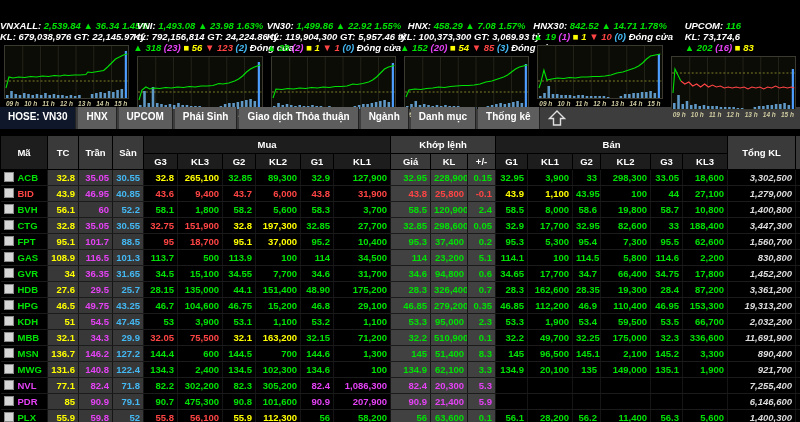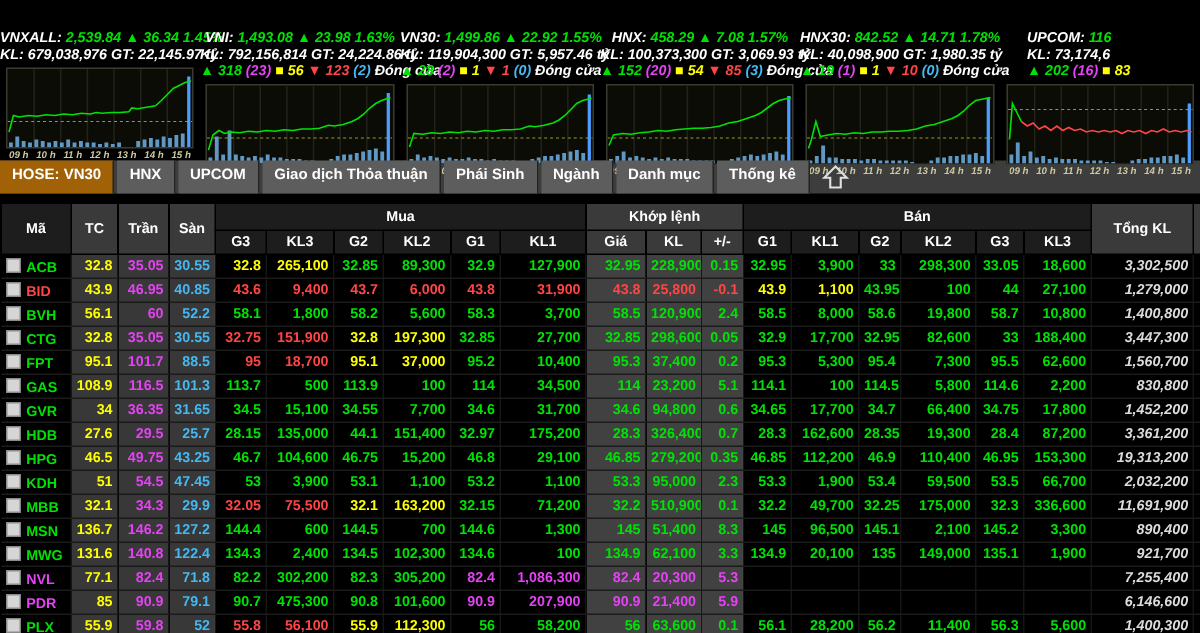--- a/index.html
+++ b/index.html
@@ -17,21 +17,21 @@
   .t-c{color:#e542f5}.t-f{color:#44b8f3}
   .chartbox{margin:3px 4px 0 4px;height:52px;border:1px solid #3a3a30;background:#0c0c06;}
   .chartbox svg{display:block;width:100%;height:100%;}
   .tlabels{display:flex;justify-content:space-between;margin:1px 6px 0 6px;
     font-size:6.5px;font-weight:bold;color:#cdc9a0;white-space:nowrap;}
   
   .tabs{height:22px;background:#3d3d3d;display:flex;align-items:stretch;margin-top:1px;}
   .tab{background:#5d5d5d;color:#fff;font-size:10px;font-weight:bold;
     padding:4px 8px 0 8px;margin-right:2px;border-right:1px solid #222;
     white-space:nowrap;cursor:pointer;}
-  .tab.active{background:#a16207;}
+  .tab.active{background:#0f172a;}
   .uparrow{display:flex;align-items:center;padding:0 6px;cursor:pointer;}
   
   table.board{border-collapse:collapse;table-layout:fixed;width:800px;margin-top:6px;
     font-size:9.5px;font-weight:bold;}
   .board th{color:#fff;background:#1d1d1d;border:1px solid #000;padding:0;
     font-size:9.5px;overflow:hidden;white-space:nowrap;}
   .board tr.gh th{height:17px;}
   .board tr.sh th{height:15px;}
   .board th.shade{background:#3a3a3a;}
   .board td{height:15px;padding:0 3px;text-align:right;white-space:nowrap;overflow:hidden;
@@ -257,21 +257,20 @@
         <span>10 h</span>
         <span>11 h</span>
         <span>12 h</span>
         <span>13 h</span>
         <span>14 h</span>
         <span>15 h</span>
       </div>
     </div>
     <div class="panel">
       <div class="ln"><span class="t-w">HNX30: </span><span class="t-u">842.52</span><span class="t-u"> ▲ 14.71 1.78%</span></div>
-      <div class="ln">KL: 40,098,900 GT: 1,980.35 tỷ</div>
       <div class="ln"><span class="t-u">▲ </span><span class="t-u">19</span><span class="t-c"> (1)</span><span class="t-r"> ■ </span><span class="t-r">1</span><span class="t-d"> ▼ </span><span class="t-d">10</span><span class="t-f"> (0)</span><span class="t-w"> Đóng cửa</span></div>
       <div class="chartbox">
         <svg viewBox="0 0 125 52" preserveAspectRatio="none">
           <line x1="18" x2="18" y1="0" y2="52" stroke="#23231a" stroke-width="1"></line>
           <line x1="36" x2="36" y1="0" y2="52" stroke="#23231a" stroke-width="1"></line>
           <line x1="54" x2="54" y1="0" y2="52" stroke="#23231a" stroke-width="1"></line>
           <line x1="72" x2="72" y1="0" y2="52" stroke="#23231a" stroke-width="1"></line>
           <line x1="90" x2="90" y1="0" y2="52" stroke="#23231a" stroke-width="1"></line>
           <line x1="108" x2="108" y1="0" y2="52" stroke="#23231a" stroke-width="1"></line>
           <line x1="0" x2="125" y1="35" y2="35" stroke="#9a9a33" stroke-width="0.8" stroke-dasharray="2,2"></line>
@@ -368,22 +367,22 @@
         <span>14 h</span>
         <span>15 h</span>
       </div>
     </div>
   </div>
 
 <div class="tabs" id="tabs">
     <div class="tab active">HOSE: VN30</div>
     <div class="tab">HNX</div>
     <div class="tab">UPCOM</div>
+    <div class="tab">Phái Sinh</div>
     <div class="tab">Giao dịch Thỏa thuận</div>
-    <div class="tab">Phái Sinh</div>
     <div class="tab">Ngành</div>
     <div class="tab">Danh mục</div>
     <div class="tab">Thống kê</div>
     <div class="uparrow">
       <svg width="18" height="16" viewBox="0 0 18 16">
         <path d="M9 1 L16.5 8.5 H12.5 V15 H5.5 V8.5 H1.5 Z" fill="none" stroke="#e0e0e0" stroke-width="1.4"></path>
       </svg>
     </div>
   </div>
 
@@ -605,21 +604,21 @@
       </tr>
       <tr>
         <td class="ma"><span class="cbx"></span><span class="c-u">HDB</span></td>
         <td class="band c-r">27.6</td>
         <td class="band c-c">29.5</td>
         <td class="band c-f">25.7</td>
         <td class="c-u">28.15</td>
         <td class="c-u">135,000</td>
         <td class="c-u">44.1</td>
         <td class="c-u">151,400</td>
-        <td class="c-u">32.97</td>
+        <td class="c-u">48.90</td>
         <td class="c-u">175,200</td>
         <td class="c-u khop">28.3</td>
         <td class="c-u khop">326,400</td>
         <td class="c-u khop">0.7</td>
         <td class="c-u">28.3</td>
         <td class="c-u">162,600</td>
         <td class="c-u">28.35</td>
         <td class="c-u">19,300</td>
         <td class="c-u">28.4</td>
         <td class="c-u">87,200</td>

